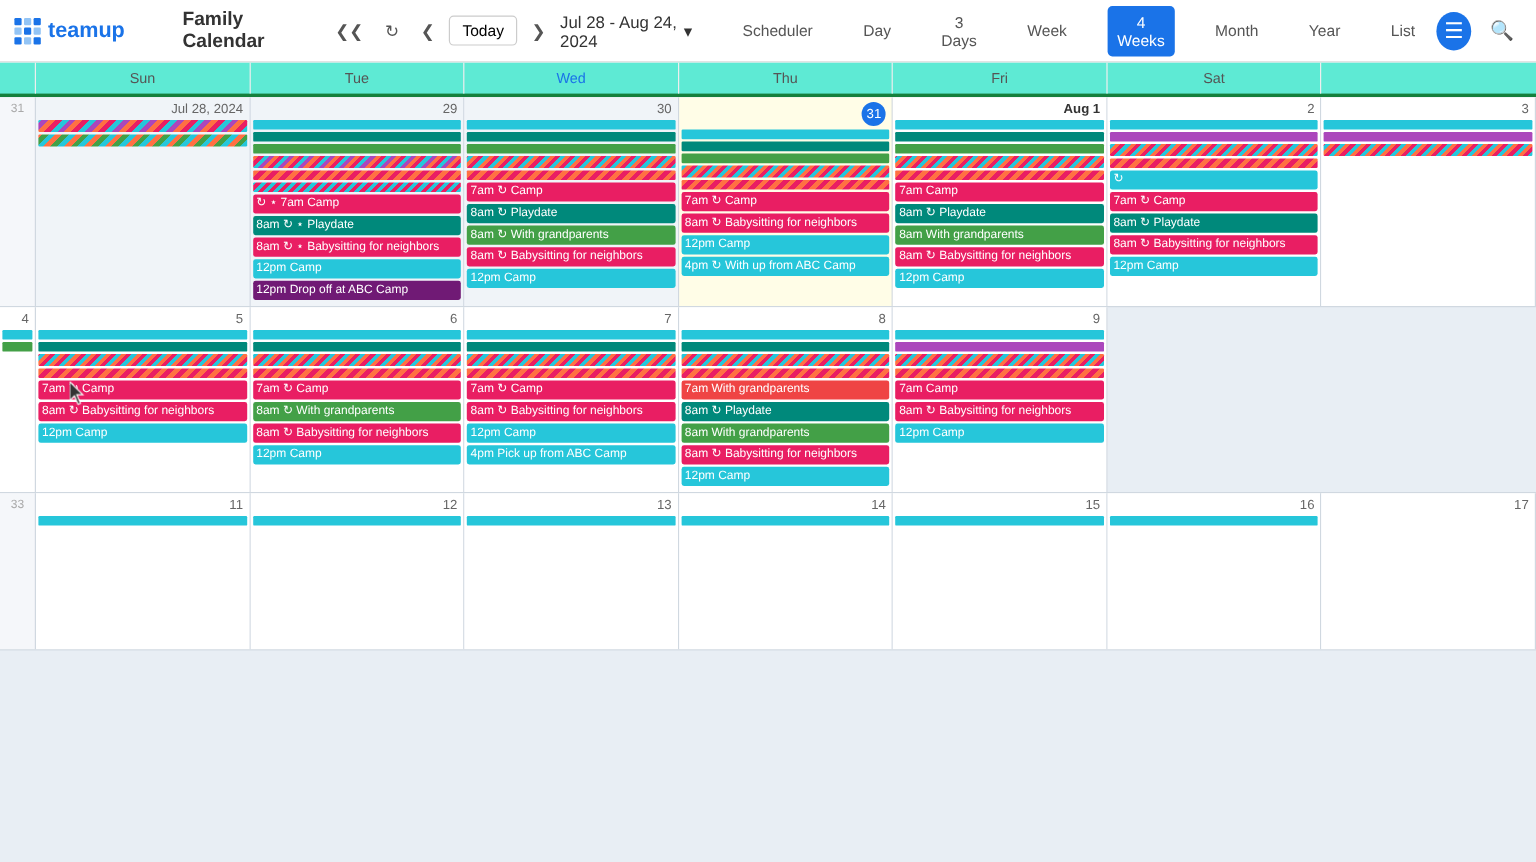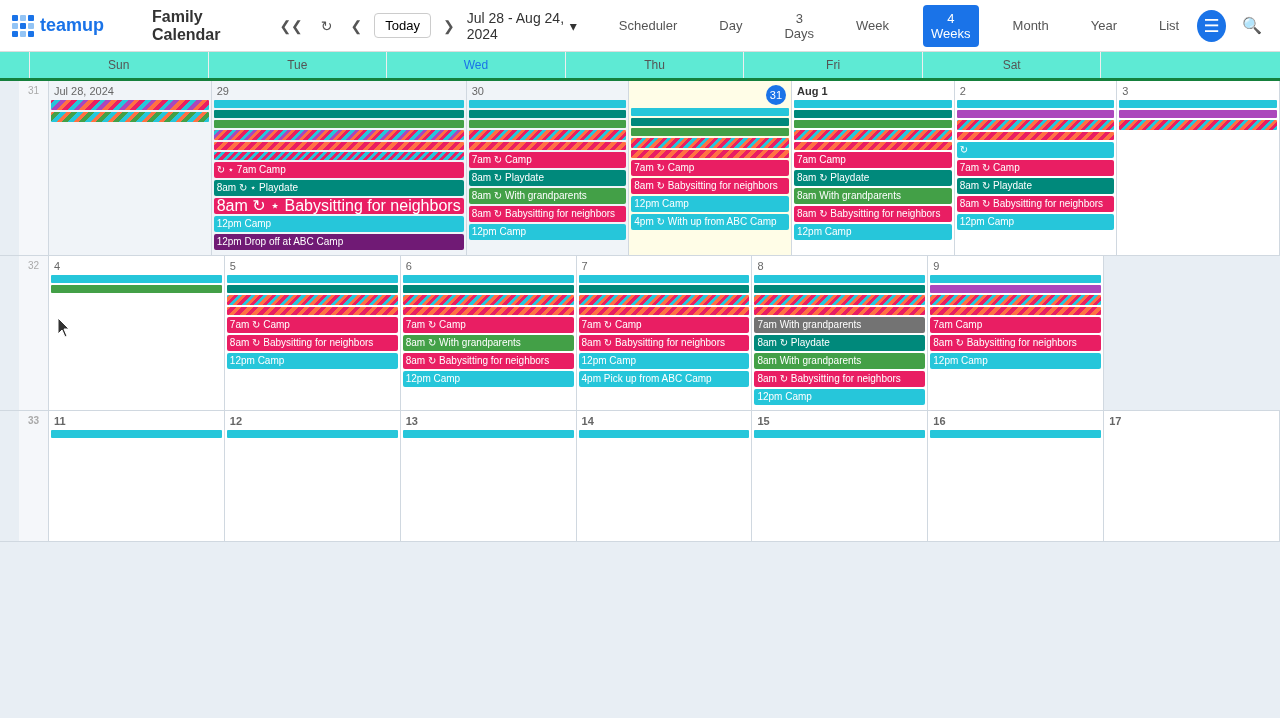--- a/index.html
+++ b/index.html
@@ -26,26 +26,26 @@
     .menu-btn { background: #1a73e8; border: none; color: #fff; border-radius: 50%; width: 32px; height: 32px; cursor: pointer; font-size: 18px; display: flex; align-items: center; justify-content: center; }
 
     
     .calendar-container { height: calc(100vh - 52px); overflow: hidden; display: flex; flex-direction: column; }
     .calendar-header { display: grid; grid-template-columns: 30px repeat(7, 1fr); background: #5eead4; border-bottom: 3px solid #15803d; }
     .cal-header-wk { display: flex; align-items: center; justify-content: center; font-size: 11px; color: #999; border-right: 1px solid #eee; }
     .cal-header-day { text-align: center; padding: 6px 4px; font-size: 12px; color: #555; font-weight: 500; border-right: 1px solid #eee; }
     .cal-header-day.today { color: #1a73e8; }
 
     .cal-body { flex: 1; overflow-y: auto; background: #e8eef4; }
-    .cal-week-row { display: grid; grid-template-columns: 30px repeat(7, 1fr); min-height: 130px; border-bottom: 1px solid #d0d8e0; padding-left: 19px; }
+    .cal-week-row { display: grid; grid-template-columns: 30px repeat(7, 1fr); min-height: 130px; border-bottom: 1px solid #d0d8e0; }
     .week-num { display: flex; align-items: flex-start; justify-content: center; padding-top: 4px; font-size: 10px; color: #aaa; border-right: 1px solid #d0d8e0; background: #f5f7fa; }
     .day-cell { border-right: 1px solid #d0d8e0; padding: 2px 2px 4px; min-height: 130px; background: #fff; position: relative; vertical-align: top; }
     .day-cell.other-month { background: #f0f4f8; }
     .day-cell.today-cell { background: #fffde7; }
-    .day-num { font-size: 11px; color: #666; padding: 2px 3px; display: block; }
+    .day-num { font-size: 11px; color: #666; padding: 2px 3px; text-align: right; display: block; }
     .day-num.today-num { background: #1a73e8; color: #fff; border-radius: 50%; width: 20px; height: 20px; display: flex; align-items: center; justify-content: center; margin-left: auto; font-size: 11px; }
     .day-num.first-of-month { color: #333; font-weight: 600; font-size: 11px; }
 
     
     .events-container { display: flex; flex-direction: column; gap: 1px; padding: 1px 0; }
     .evt { font-size: 10px; border-radius: 2px; padding: 1px 3px; color: #fff; white-space: nowrap; overflow: hidden; text-overflow: ellipsis; cursor: pointer; line-height: 14px; }
     .evt-cyan { background: #26c6da; }
     .evt-teal { background: #00897b; }
     .evt-green { background: #43a047; }
     .evt-pink { background: #e91e63; }
@@ -149,21 +149,21 @@
         <span class="day-num">29</span>
         <div class="events-container">
           <div class="all-day-band" style="background:#26c6da;"></div>
           <div class="all-day-band" style="background:#00897b;"></div>
           <div class="all-day-band" style="background:#43a047;"></div>
           <div class="evt-striped" style="background:repeating-linear-gradient(-45deg,#26c6da,#26c6da 3px,#e91e63 3px,#e91e63 6px,#ff7043 6px,#ff7043 9px,#ab47bc 9px,#ab47bc 12px);"></div>
           <div class="evt-striped" style="background:repeating-linear-gradient(-45deg,#e91e63,#e91e63 4px,#ff7043 4px,#ff7043 8px);height:8px;"></div>
           <div class="evt-striped" style="background:repeating-linear-gradient(-45deg,#26c6da,#26c6da 3px,#e91e63 3px,#e91e63 6px);height:8px;"></div>
           <div class="evt cyan evt-cyan" style="background:#e91e63;font-size:10px;padding:1px 3px;border-radius:2px;color:#fff;margin-bottom:1px;">↻ ⋆ 7am Camp</div>
           <div class="evt evt-teal" style="background:#00897b;font-size:10px;padding:1px 3px;border-radius:2px;color:#fff;margin-bottom:1px;">8am ↻ ⋆ Playdate</div>
-          <div class="evt evt-pink" style="background:#e91e63;font-size:16px;padding:1px 3px;border-radius:2px;color:#fff;margin-bottom:1px;">8am ↻ ⋆ Babysitting for neighbors</div>
+          <div class="evt evt-pink" style="background:#e91e63;font-size:10px;padding:1px 3px;border-radius:2px;color:#fff;margin-bottom:1px;">8am ↻ ⋆ Babysitting for neighbors</div>
           <div class="evt evt-cyan" style="background:#26c6da;font-size:10px;padding:1px 3px;border-radius:2px;color:#fff;margin-bottom:1px;">12pm Camp</div>
           <div class="evt evt-cyan" style="background:#701a75;font-size:10px;padding:1px 3px;border-radius:2px;color:#fff;">12pm Drop off at ABC Camp</div>
         </div>
       </div>
 
       <div class="day-cell other-month">
         <span class="day-num">30</span>
         <div class="events-container">
           <div class="all-day-band" style="background:#26c6da;"></div>
           <div class="all-day-band" style="background:#00897b;"></div>
@@ -230,21 +230,20 @@
         <span class="day-num">3</span>
         <div class="events-container">
           <div class="all-day-band" style="background:#26c6da;"></div>
           <div class="all-day-band" style="background:#ab47bc;"></div>
           <div class="evt-striped" style="background:repeating-linear-gradient(-45deg,#26c6da,#26c6da 3px,#e91e63 3px,#e91e63 6px,#ff7043 6px,#ff7043 9px);"></div>
         </div>
       </div>
     </div>
 
     <div class="cal-week-row">
-      <div class="week-num">32</div>
 
       <div class="day-cell">
         <span class="day-num">4</span>
         <div class="events-container">
           <div class="all-day-band" style="background:#26c6da;"></div>
           <div class="all-day-band" style="background:#43a047;"></div>
         </div>
       </div>
 
       <div class="day-cell">
@@ -288,21 +287,21 @@
         </div>
       </div>
 
       <div class="day-cell">
         <span class="day-num">8</span>
         <div class="events-container">
           <div class="all-day-band" style="background:#26c6da;"></div>
           <div class="all-day-band" style="background:#00897b;"></div>
           <div class="evt-striped" style="background:repeating-linear-gradient(-45deg,#26c6da,#26c6da 3px,#e91e63 3px,#e91e63 6px,#ff7043 6px,#ff7043 9px);"></div>
           <div class="all-day-band" style="background:repeating-linear-gradient(-45deg,#e91e63,#e91e63 4px,#ff7043 4px,#ff7043 8px);height:8px;"></div>
-          <div class="evt" style="background:#737373;font-size:10px;padding:1px 3px;border-radius:2px;color:#fff;margin-bottom:1px;">7am With grandparents</div>
+          <div class="evt" style="background:#ef4444;font-size:10px;padding:1px 3px;border-radius:2px;color:#fff;margin-bottom:1px;">7am With grandparents</div>
           <div class="evt" style="background:#00897b;font-size:10px;padding:1px 3px;border-radius:2px;color:#fff;margin-bottom:1px;">8am ↻ Playdate</div>
           <div class="evt" style="background:#43a047;font-size:10px;padding:1px 3px;border-radius:2px;color:#fff;margin-bottom:1px;">8am With grandparents</div>
           <div class="evt" style="background:#e91e63;font-size:10px;padding:1px 3px;border-radius:2px;color:#fff;margin-bottom:1px;">8am ↻ Babysitting for neighbors</div>
           <div class="evt" style="background:#26c6da;font-size:10px;padding:1px 3px;border-radius:2px;color:#fff;">12pm Camp</div>
         </div>
       </div>
 
       <div class="day-cell">
         <span class="day-num">9</span>
         <div class="events-container">
@@ -311,21 +310,21 @@
           <div class="evt-striped" style="background:repeating-linear-gradient(-45deg,#26c6da,#26c6da 3px,#e91e63 3px,#e91e63 6px,#ff7043 6px,#ff7043 9px);"></div>
           <div class="all-day-band" style="background:repeating-linear-gradient(-45deg,#e91e63,#e91e63 4px,#ff7043 4px,#ff7043 8px);height:8px;"></div>
           <div class="evt" style="background:#e91e63;font-size:10px;padding:1px 3px;border-radius:2px;color:#fff;margin-bottom:1px;">7am Camp</div>
           <div class="evt" style="background:#e91e63;font-size:10px;padding:1px 3px;border-radius:2px;color:#fff;margin-bottom:1px;">8am ↻ Babysitting for neighbors</div>
           <div class="evt" style="background:#26c6da;font-size:10px;padding:1px 3px;border-radius:2px;color:#fff;">12pm Camp</div>
         </div>
       </div>
 
     </div>
 
-    <div class="cal-week-row" style="min-height:60px;font-weight:bold;">
+    <div class="cal-week-row" style="min-height:60px;">
       <div class="week-num">33</div>
       <div class="day-cell">
         <span class="day-num">11</span>
         <div class="events-container">
           <div class="all-day-band" style="background:#26c6da;"></div>
         </div>
       </div>
       <div class="day-cell">
         <span class="day-num">12</span>
         <div class="events-container">

